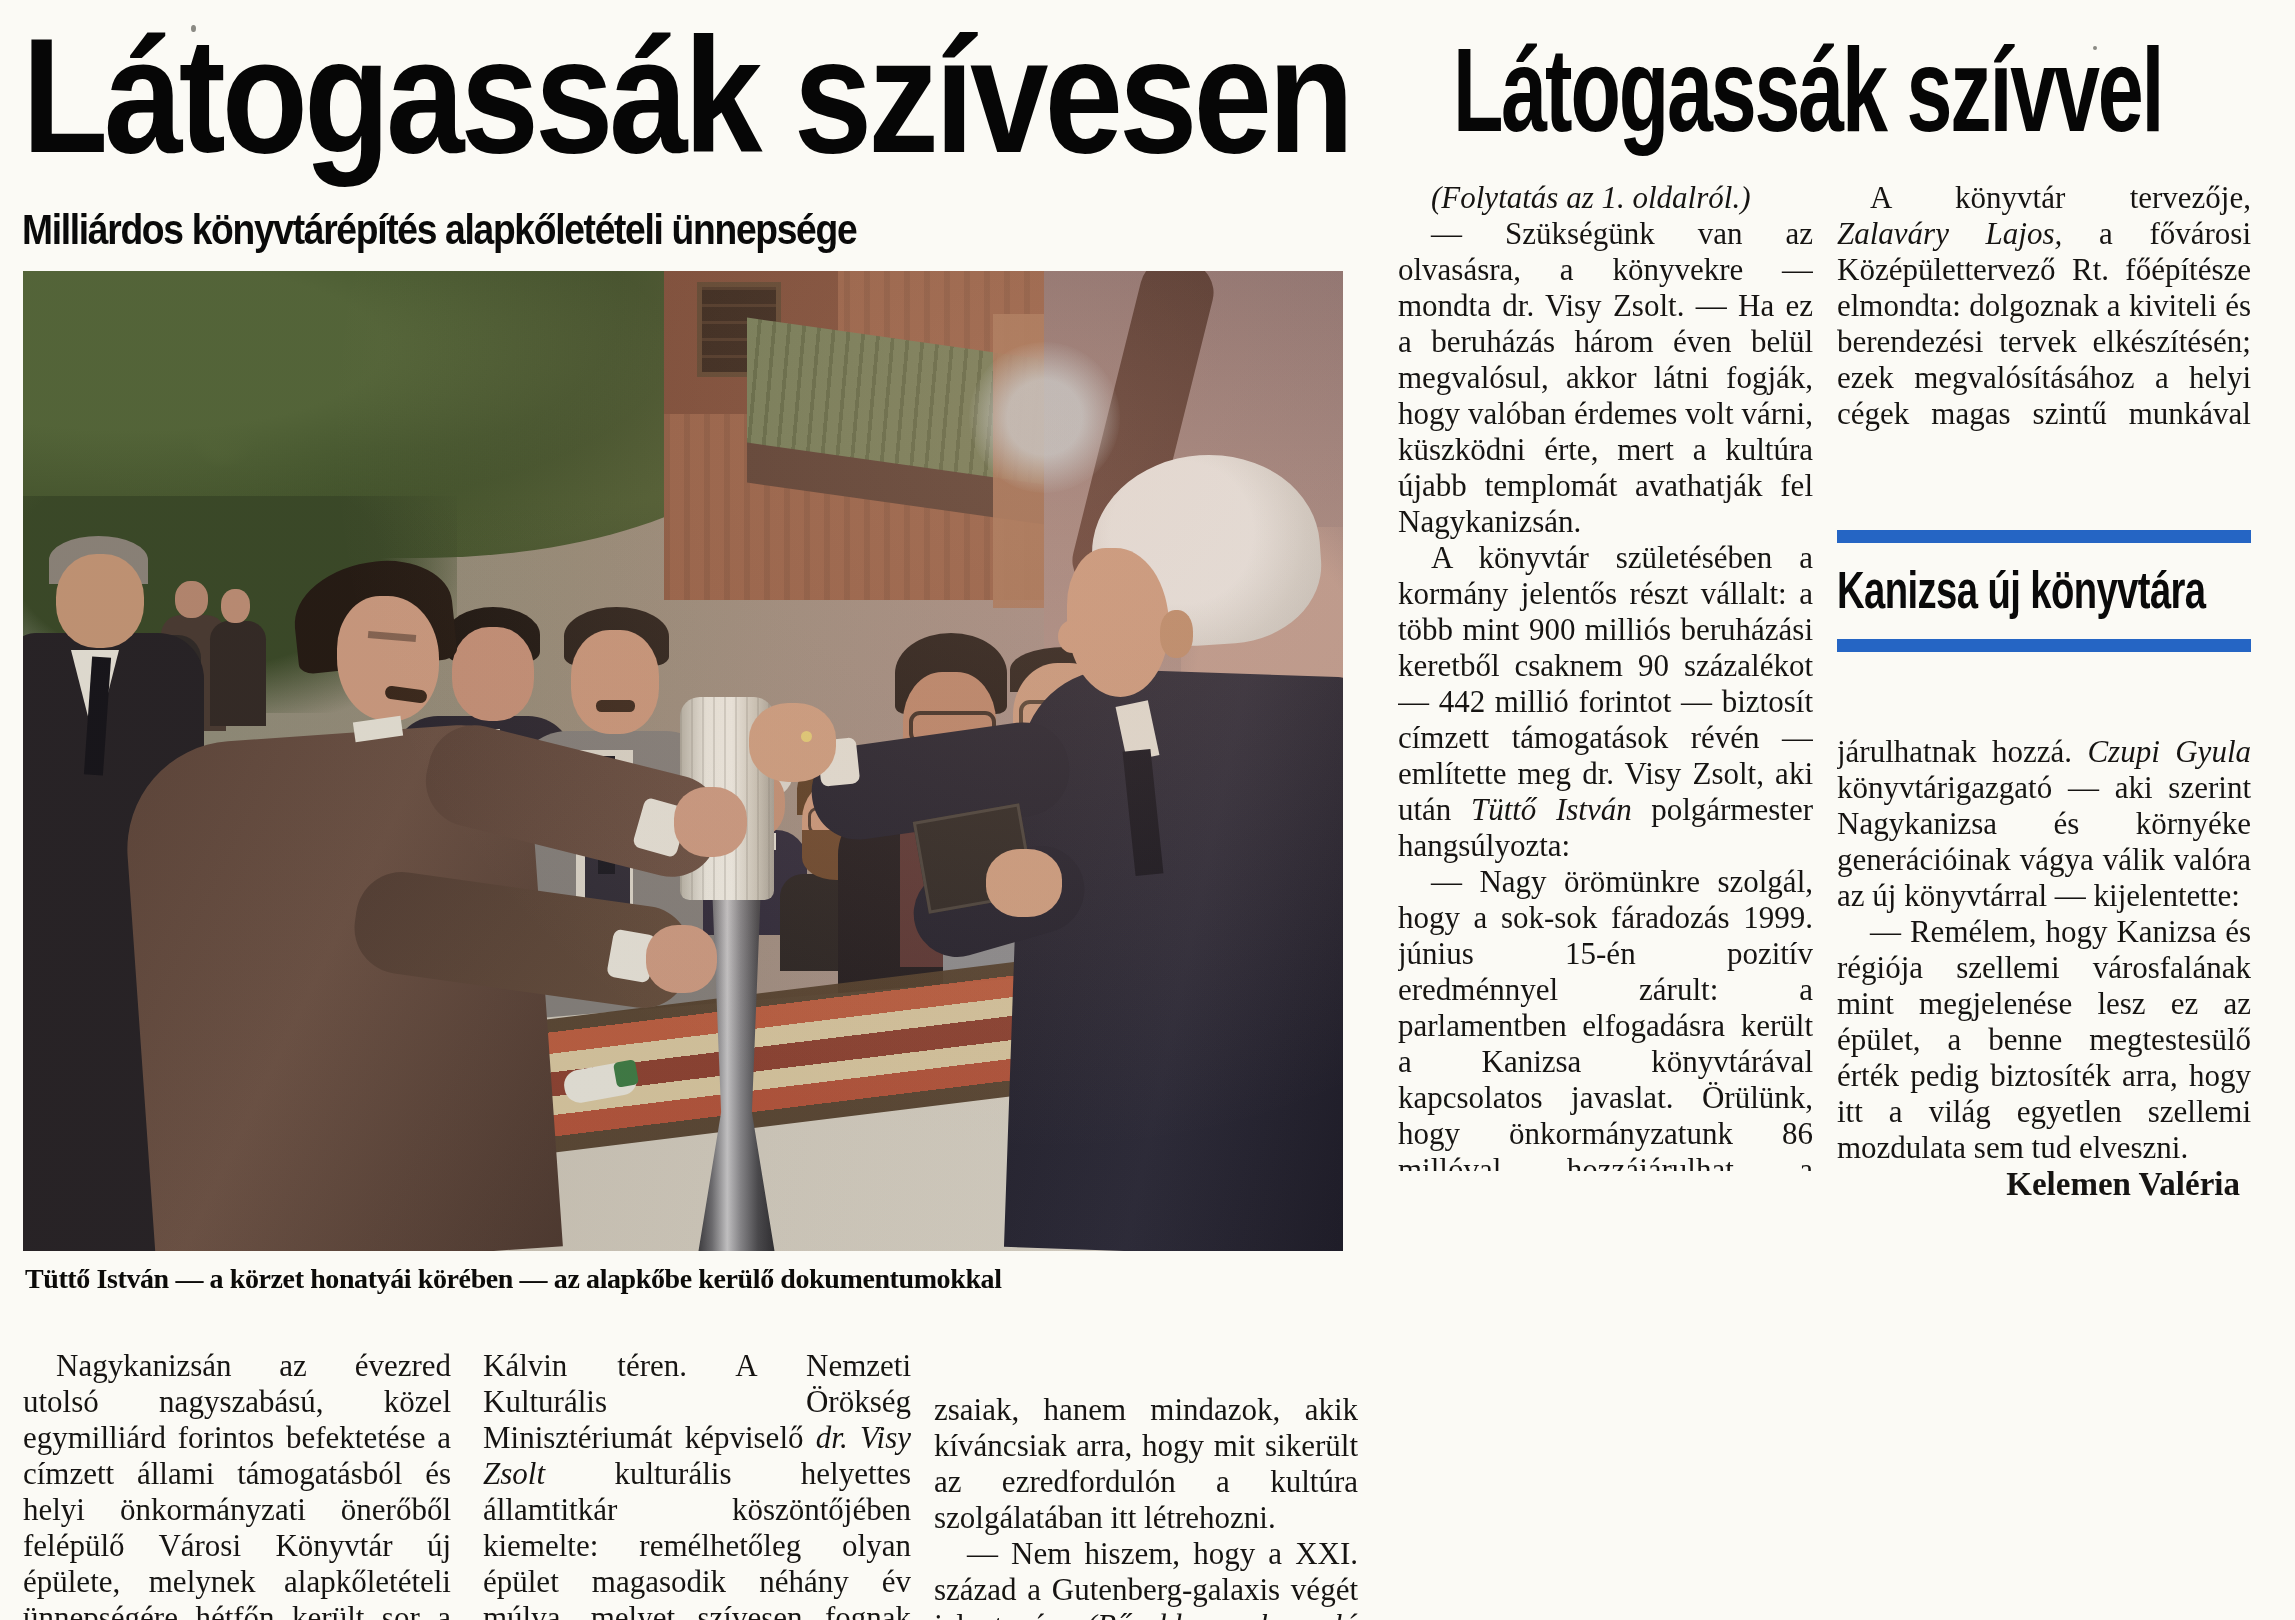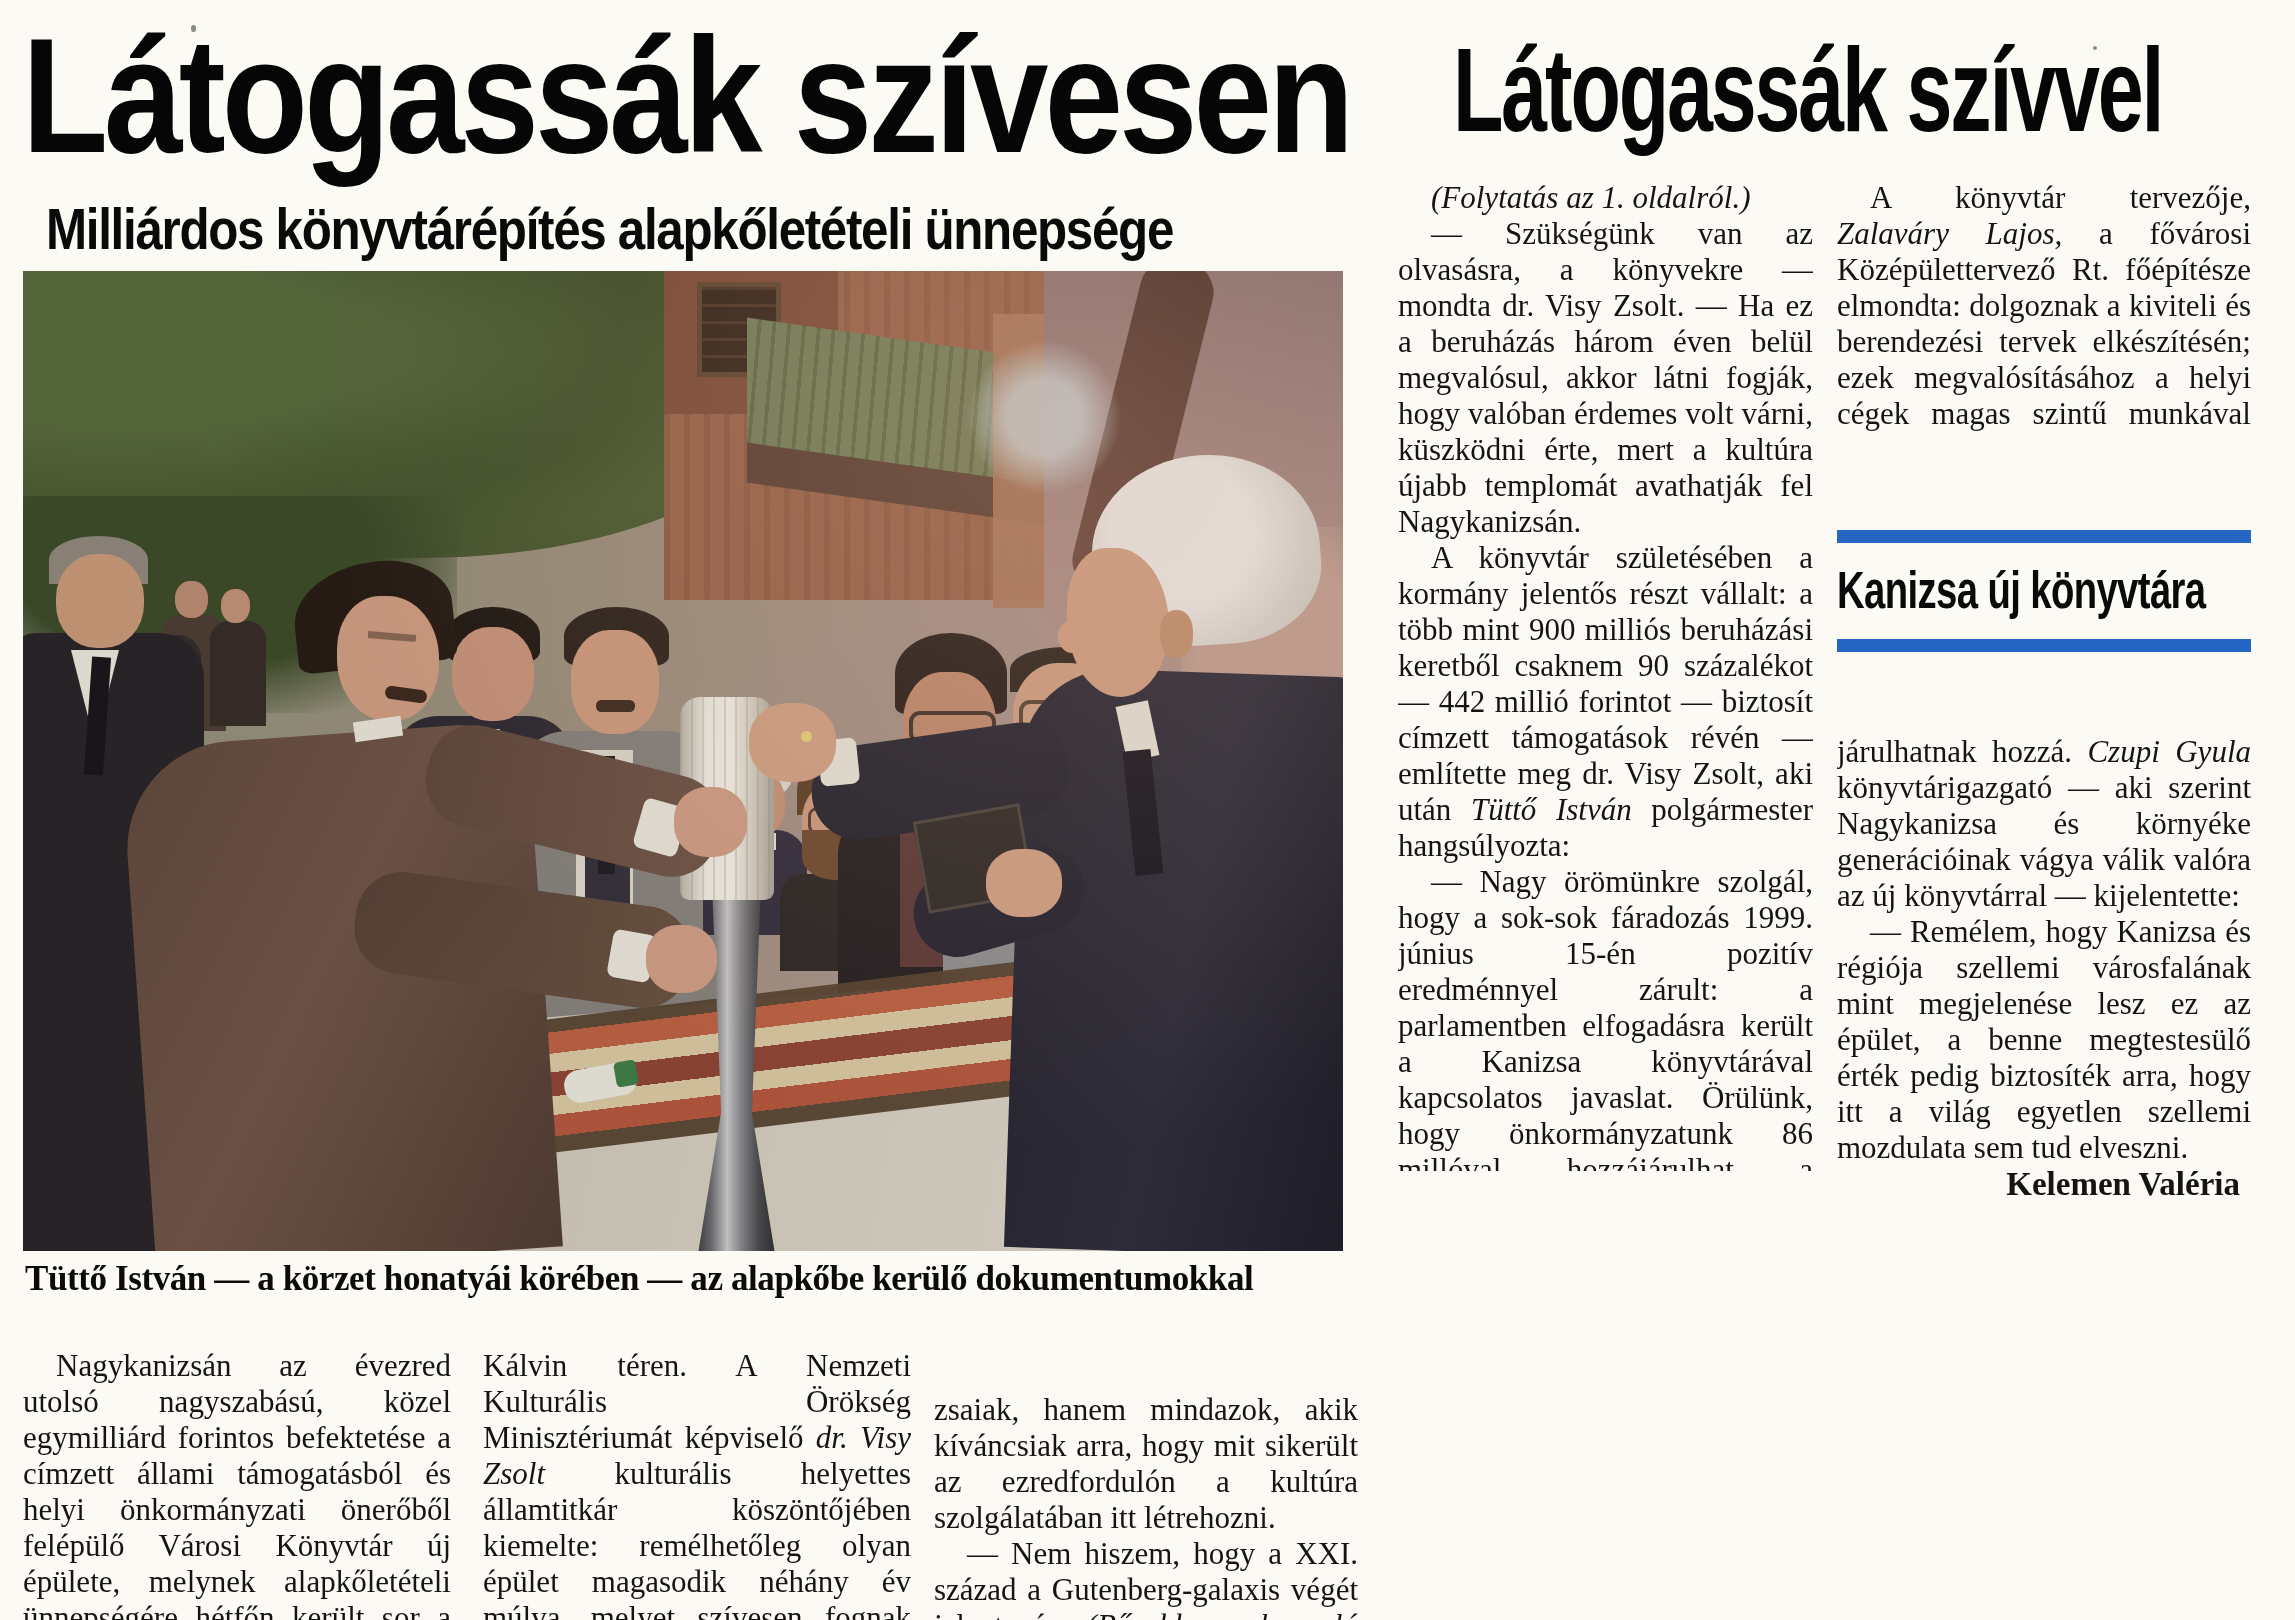--- a/index.html
+++ b/index.html
@@ -5,22 +5,22 @@
   html,body{margin:0;padding:0;background:#d8d6d0;}
   .page{position:relative;width:2295px;height:1620px;background:#fbfaf5;overflow:hidden;
         font-family:"Liberation Serif",serif;color:#100f0d;}
   .abs{position:absolute;}
   .cond{display:inline-block;transform-origin:0 0;white-space:nowrap;}
   .h1-left{top:11px;left:22px;font-family:"Liberation Sans",sans-serif;font-weight:700;
            font-size:164px;line-height:169px;letter-spacing:-4.6px;color:#060606;}
   .h1-right{top:28px;left:1453px;font-family:"Liberation Sans",sans-serif;font-weight:700;
            font-size:118px;line-height:124px;letter-spacing:-3.1px;color:#060606;}
   .h2-left{top:198px;left:22px;font-family:"Liberation Sans",sans-serif;font-weight:700;
-           font-size:57px;line-height:62px;letter-spacing:-1.5px;color:#0a0a0a;margin-left:24px;}
-  .caption{top:1259px;left:25px;width:1332px;font-weight:700;font-size:35px;line-height:40px;
+           font-size:43px;line-height:62px;letter-spacing:-1.5px;color:#0a0a0a;}
+  .caption{top:1259px;left:25px;width:1332px;font-weight:700;font-size:28px;line-height:40px;
            letter-spacing:-0.4px;color:#0c0b09;}
   .col{position:absolute;font-size:31px;line-height:36px;text-align:justify;color:#161412;}
   .col p{margin:0;}
   .col p.ind{text-indent:33px;}
   .col p.cut{text-align-last:justify;}
   .it{font-style:italic;}
   .sig{font-weight:700;text-align:right;padding-right:11px;font-size:33px;margin-top:3.1px;}
   .bluebox{position:absolute;left:1837px;top:530px;width:414px;
            border-top:13px solid #2565c4;border-bottom:13px solid #2565c4;
            padding:18.6px 0 20px 0;background:#fbfaf5;}

